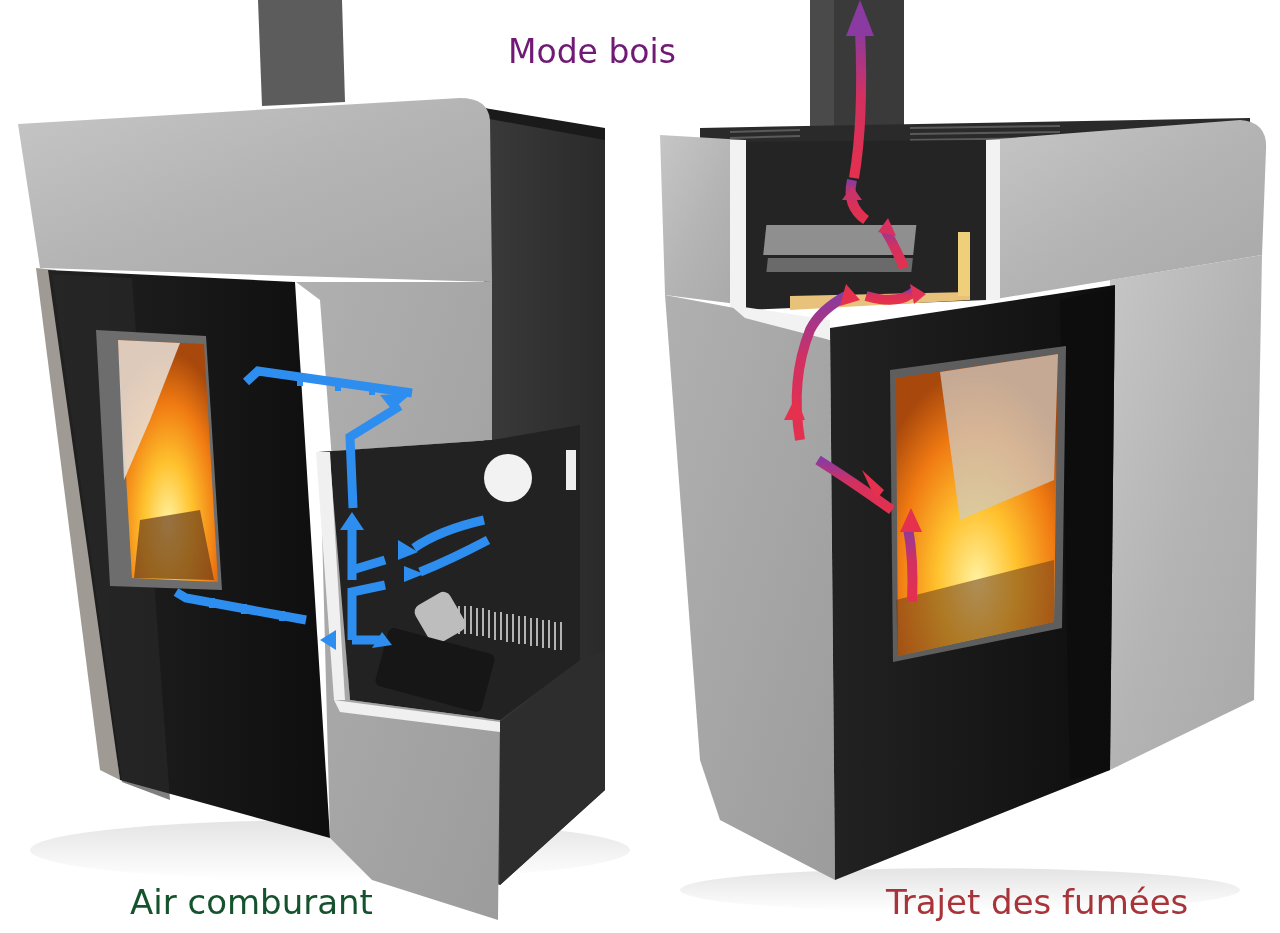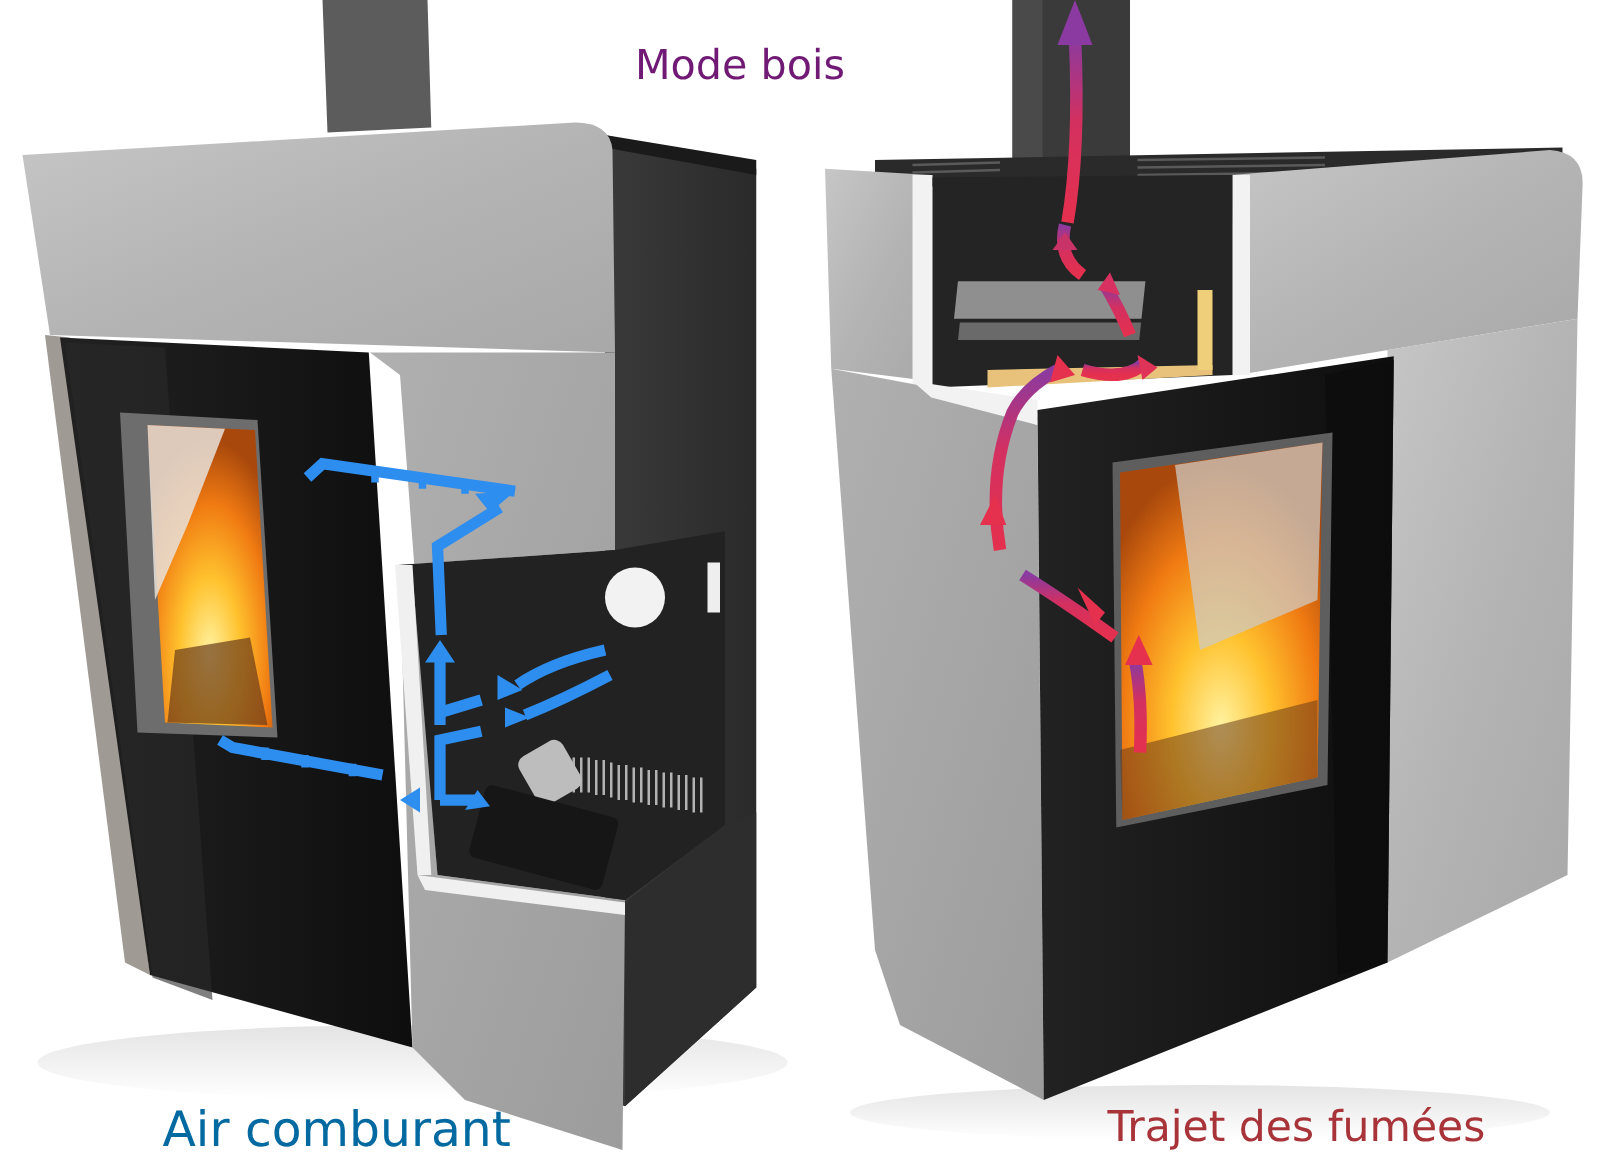--- a/index.html
+++ b/index.html
@@ -1,20 +1,20 @@
 <!DOCTYPE html>
 <html><head>
   <meta charset="utf-8">
   <style>
     html, body { margin: 0; padding: 0; background: #ffffff; }
     body { width: 1280px; height: 933px; position: relative; overflow: hidden; font-family: "DejaVu Sans", "Liberation Sans", sans-serif; }
     .canvas { position: absolute; left: 0; top: 0; width: 1280px; height: 933px; }
     .label { position: absolute; white-space: nowrap; font-family: "DejaVu Sans", "Liberation Sans", sans-serif; }
     .title-label { left: 508px; top: 32px; font-size: 33px; color: #701a75; letter-spacing: 0px; }
-    .left-caption { left: 130px; top: 882px; font-size: 39px; color: #0369a1; }
+    .left-caption { left: 130px; top: 882px; font-size: 34px; color: #14532d; }
     .right-caption { left: 886px; top: 882px; font-size: 34px; color: #a8343a; }
   </style>
 </head>
 <body>
 
 <svg class="canvas" viewBox="0 0 1280 933" width="1280" height="933" xmlns="http://www.w3.org/2000/svg">
   <defs>
     <linearGradient id="stoneGrad" x1="0" y1="0" x2="1" y2="1">
       <stop offset="0" stop-color="#c6c6c6"></stop>
       <stop offset="0.5" stop-color="#b4b4b4"></stop>

